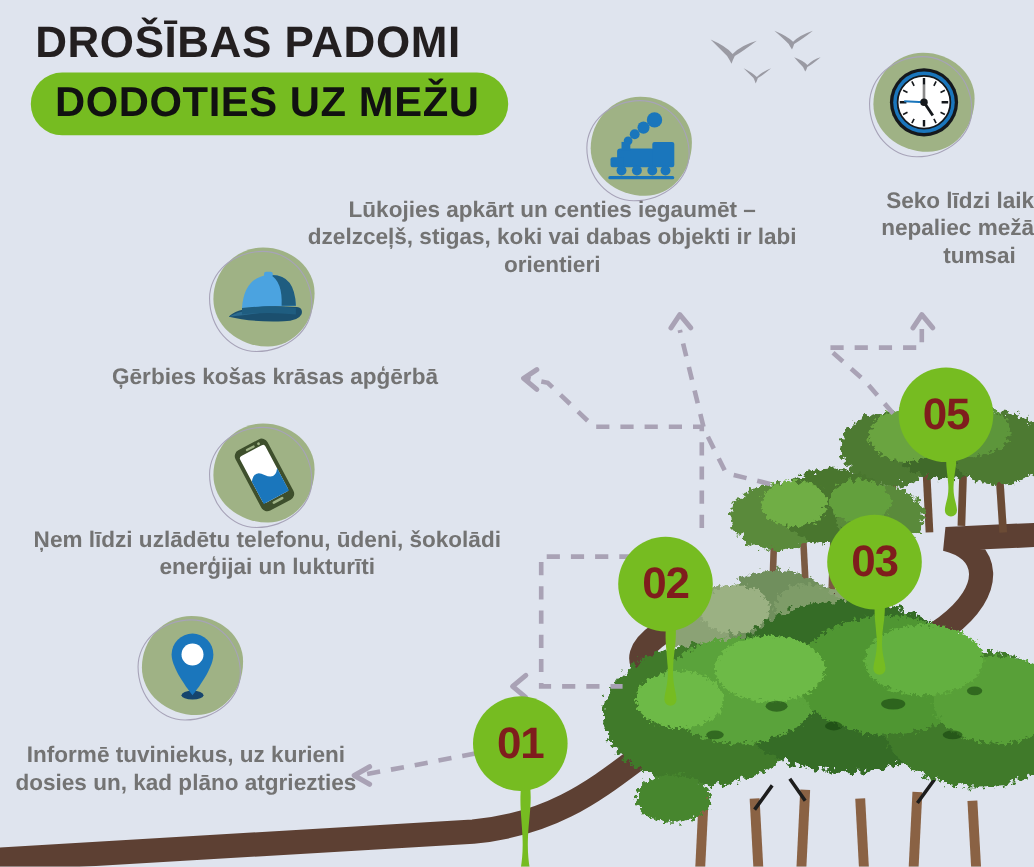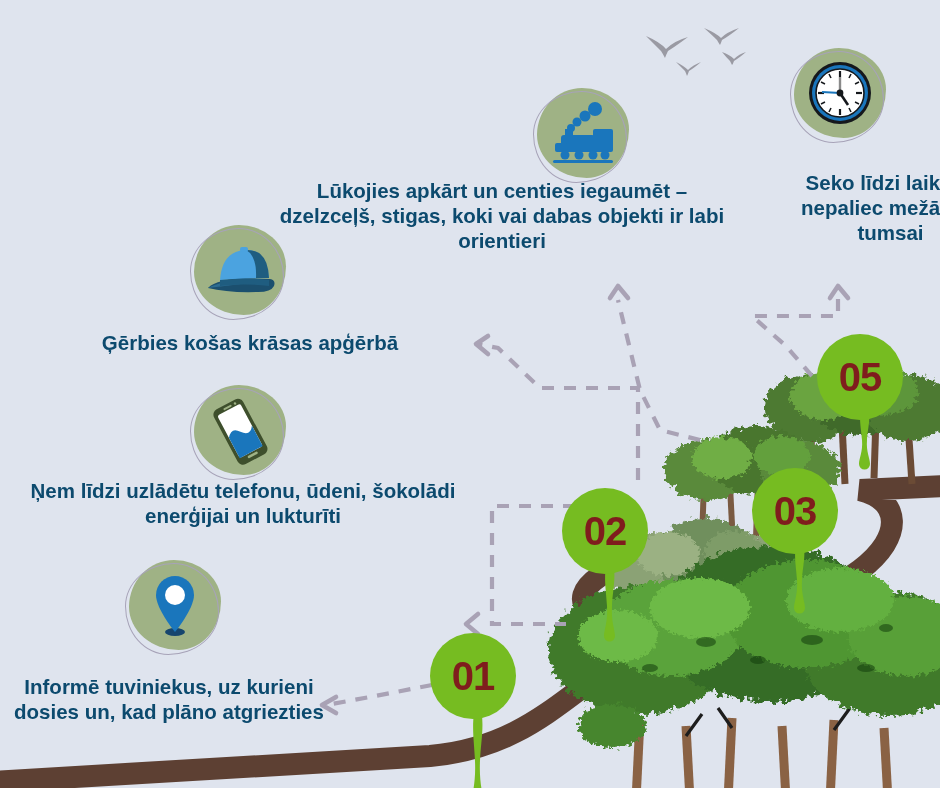--- a/index.html
+++ b/index.html
@@ -22,21 +22,21 @@
     display:inline-block;background:#76bc21;border-radius:40px;
     padding:8px 26px 11px 22px;
   }
   #subtitle{
     font-size:38px;font-weight:bold;color:#111;letter-spacing:0.5px;
     line-height:1.0;white-space:nowrap;
   }
 
   
   .tip-text{
-    color:#0c4a6e;font-weight:bold;line-height:1.22;
+    color:#737373;font-weight:bold;line-height:1.22;
   }
   #tip4-text{left:272px;top:178px;width:460px;text-align:center;font-size:20.5px;}
   #tip5-text{left:752px;top:170px;width:185px;text-align:center;font-size:20.5px;margin-left:46px;}
   #tip3-text{left:50px;top:330px;width:400px;text-align:center;font-size:20.5px;}
   #tip2-text{left:18px;top:478px;width:450px;text-align:center;font-size:20.5px;}
   #tip1-text{left:14px;top:658px;width:310px;text-align:center;font-size:20.5px;margin-top:16px;}
 
   
   .icon-badge{width:100px;height:100px;}
   .icon-badge .blob{
@@ -217,20 +217,26 @@
 
     <g fill="none" stroke="#a9a2b5" stroke-width="4.6" stroke-linecap="round" stroke-linejoin="round">
       <path d="M336 697 L322 705 L336 713"></path>
       <path d="M478 614 L466 624 L478 634"></path>
       <path d="M488 336 L476 344 L488 354"></path>
       <path d="M610 298 L618 286 L628 298"></path>
       <path d="M830 298 L838 286 L848 298"></path>
     </g>
   </svg>
 
+  <div class="abs" id="title-block">
+    <div id="main-title">DROŠĪBAS PADOMI</div>
+    <div id="subtitle-pill">
+      <div id="subtitle">DODOTIES UZ MEŽU</div>
+    </div>
+  </div>
 
   <div class="abs icon-badge" style="left:533px;top:85px;">
     <div class="blob"></div>
     <div class="ring"></div>
     <svg width="100" height="100" viewBox="0 0 100 100">
       <g fill="#1a76bc">
         <circle cx="62" cy="24" r="7"></circle>
         <circle cx="52" cy="31" r="5.5"></circle>
         <circle cx="44" cy="37" r="4.5"></circle>
         <circle cx="38" cy="43" r="4"></circle>

